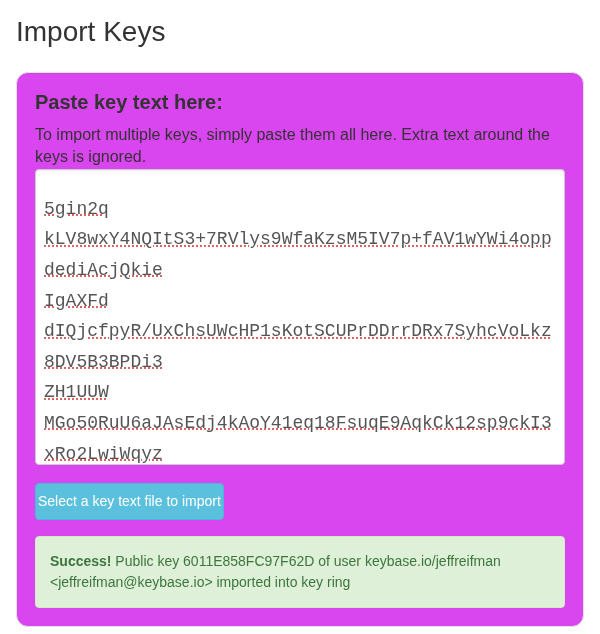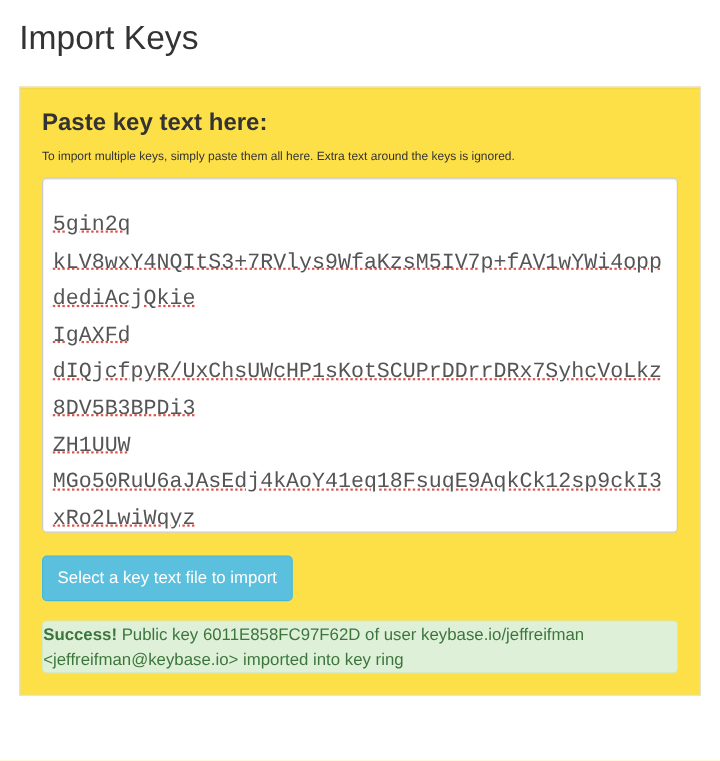--- a/index.html
+++ b/index.html
@@ -12,36 +12,35 @@
   .page {
     padding: 16px 16px 0 16px;
   }
   h1.page-title {
     font-size: 28px;
     font-weight: 500;
     color: #333;
     margin-bottom: 24px;
   }
   .panel {
-    background: #fde047;
+    background: #d946ef;
     border: 1px solid #e3e3e3;
-    border-radius: 0;
+    border-radius: 12px;
     padding: 18px 18px 18px 18px;
     box-shadow: inset 0 1px 1px rgba(0,0,0,0.05);
   }
   h2.section-title {
     font-size: 20px;
     font-weight: bold;
     color: #333;
     margin-bottom: 10px;
   }
   p.help-text {
-    font-size: 10px;
+    font-size: 16px;
     color: #333;
-    margin-bottom: 10px;
     line-height: 1.4;
   }
   textarea.key-input {
     width: 100%;
     height: 296px;
     padding: 24px 8px;
     font-family: "Menlo", "Consolas", "Courier New", monospace;
     font-size: 18px;
     line-height: 1.7;
     color: #555;
@@ -52,21 +51,21 @@
     overflow: hidden;
     box-shadow: inset 0 1px 1px rgba(0,0,0,0.075);
     text-decoration: underline;
     text-decoration-style: dotted;
     text-decoration-color: #d9534f;
     word-break: break-all;
   }
   .btn-row { margin-top: 14px; }
   .btn {
     display: inline-block;
-    padding: 8px 12px;
+    padding: 8px 2px;
     font-size: 14px;
     line-height: 1.4;
     border-radius: 4px;
     border: 1px solid transparent;
     cursor: pointer;
     font-family: inherit;
     vertical-align: middle;
     margin-right: 4px;
   }
   .btn-info {
@@ -79,20 +78,21 @@
     background: #7da2c1;
     border-color: #6f95b6;
   }
   .btn-default {
     color: #333;
     background: #fff;
     border-color: #ccc;
   }
   .alert-success {
     margin-top: 16px;
+    padding: 14px;
     background: #dff0d8;
     border: 1px solid #d6e9c6;
     border-radius: 4px;
     color: #3c763d;
     font-size: 14px;
     line-height: 1.5;
   }
   .alert-success strong { font-weight: bold; }
   .bottom-row { margin-top: 16px; }
 </style>

